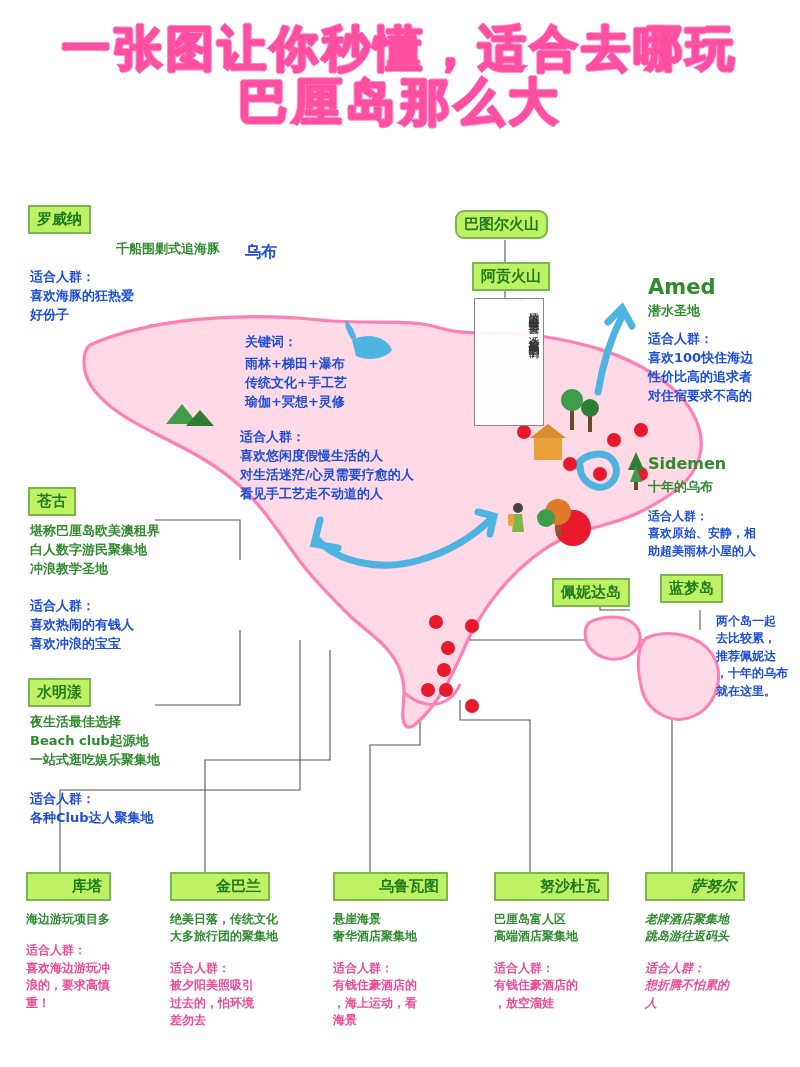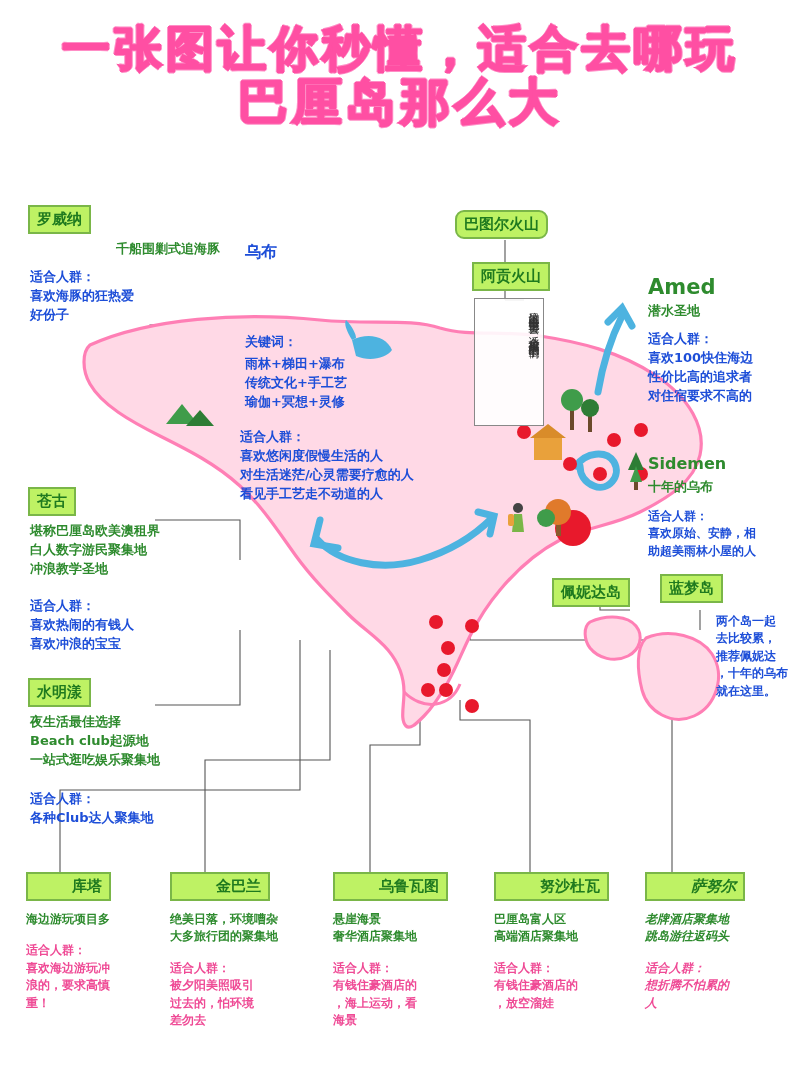--- a/index.html
+++ b/index.html
@@ -261,21 +261,21 @@
     <div class="hbox">库塔</div>
     <div class="body green">海边游玩项目多</div>
     <div class="body pink">适合人群：
 喜欢海边游玩冲
 浪的，要求高慎
 重！</div>
   </div>
 
   <div class="col" style="top:872px; left:170px; width:150px;">
     <div class="hbox">金巴兰</div>
-    <div class="body green">绝美日落，环境嘈杂
+    <div class="body green">绝美日落，传统文化
 大多旅行团的聚集地</div>
     <div class="body pink">适合人群：
 被夕阳美照吸引
 过去的，怕环境
 差勿去</div>
   </div>
 
   <div class="col" style="top:872px; left:333px; width:140px;">
     <div class="hbox">乌鲁瓦图</div>
     <div class="body green">悬崖海景

